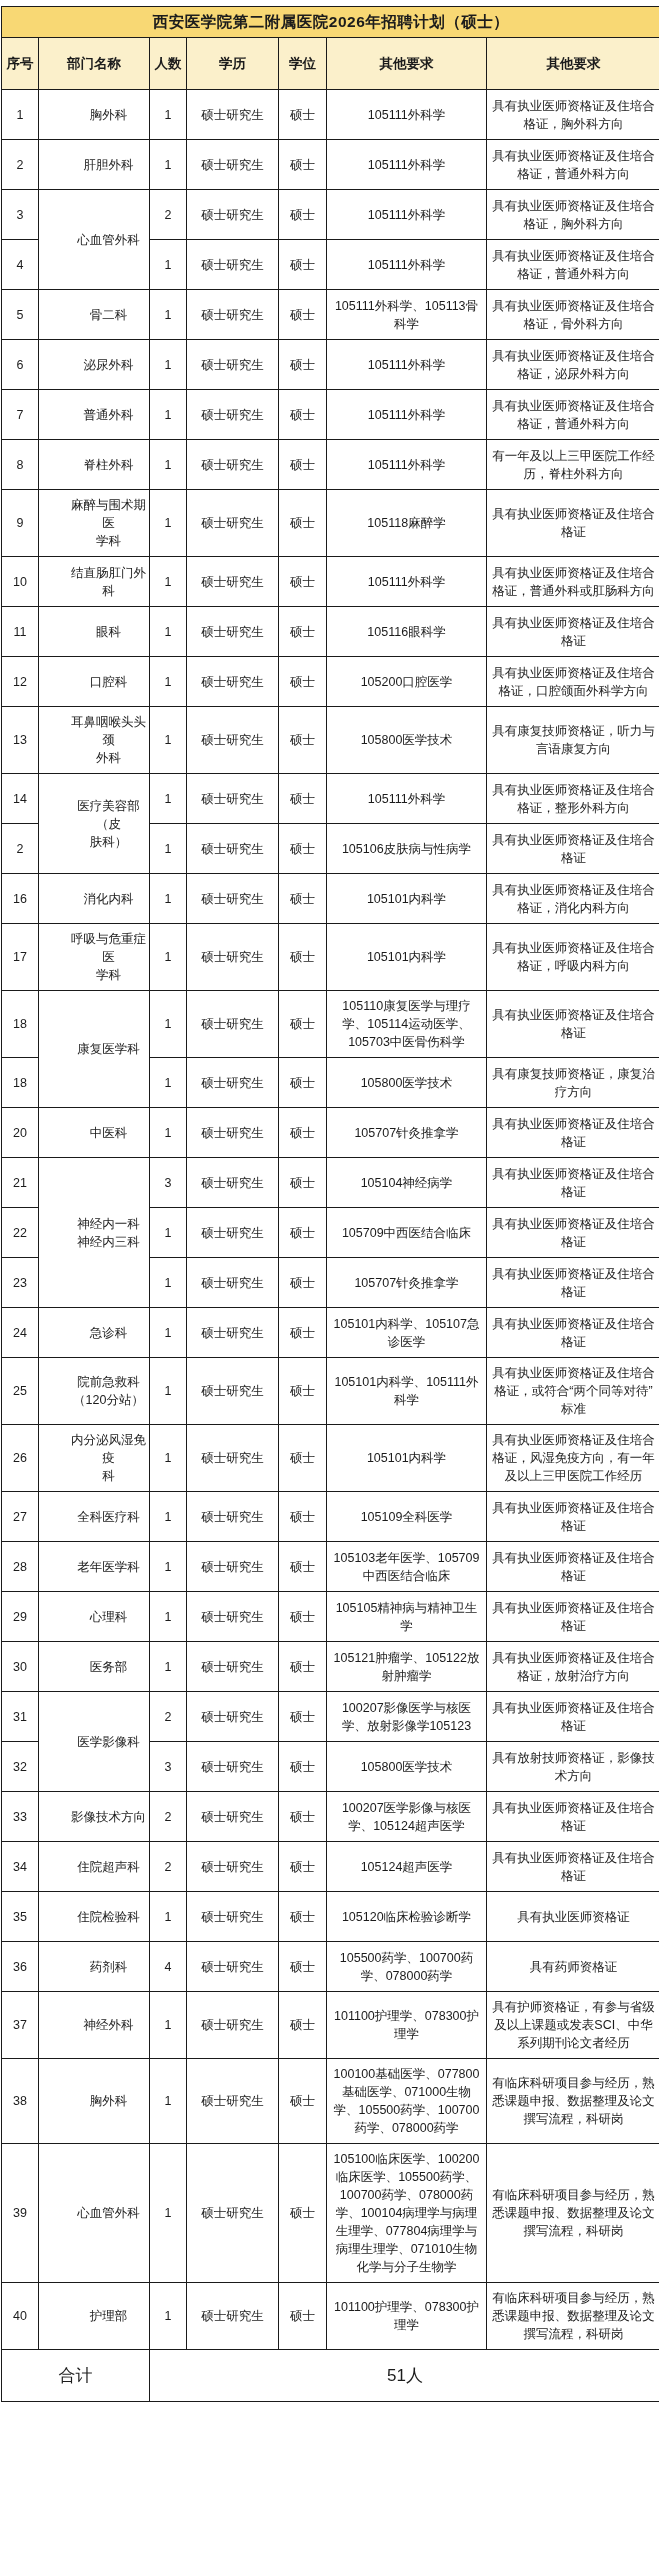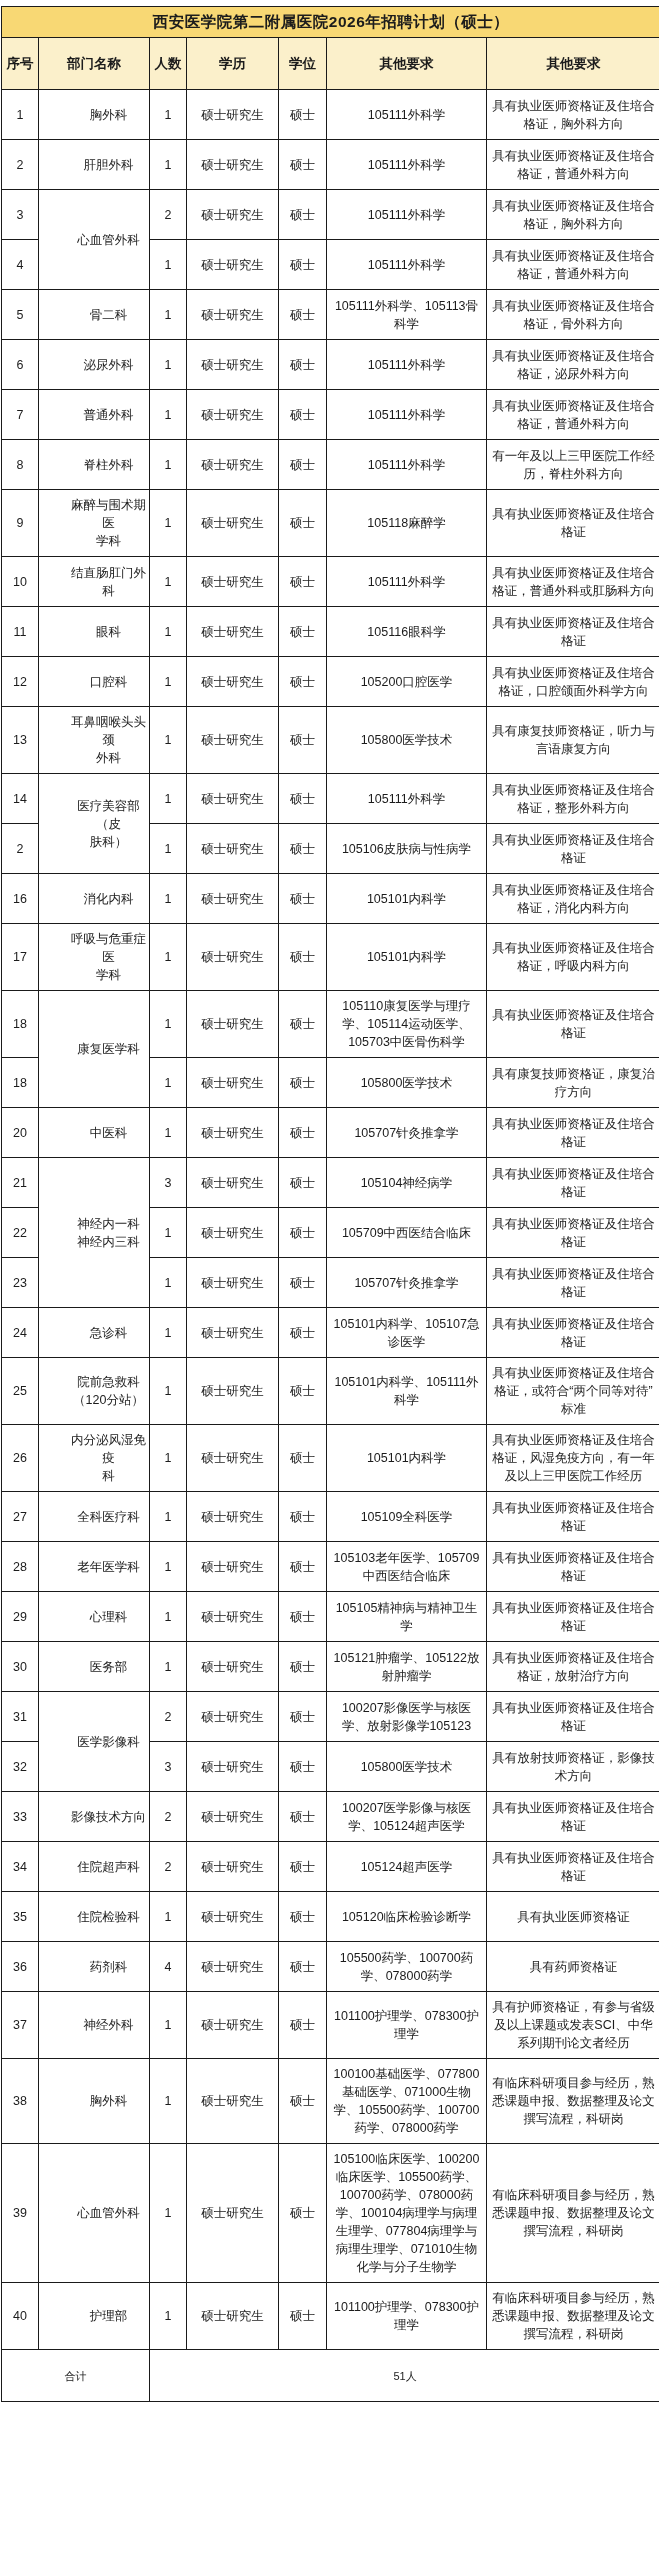--- a/index.html
+++ b/index.html
@@ -40,21 +40,21 @@
   }
   th{
     background:var(--header-bg);
     font-weight:bold;
     font-size:13.5px;
     height:52px;
     margin-top:44px;
   }
   td.dept{white-space:pre-line;padding-left:32px;}
   td.major,td.req{padding:6px 4px;}
-  tfoot td{height:52px;font-size:11px;}
+  tfoot td{height:52px;font-size:17px;}
 </style>
 </head>
 <body>
 
 <table>
   <colgroup>
     <col style="width:37px">
     <col style="width:111px">
     <col style="width:37px">
     <col style="width:92px">

